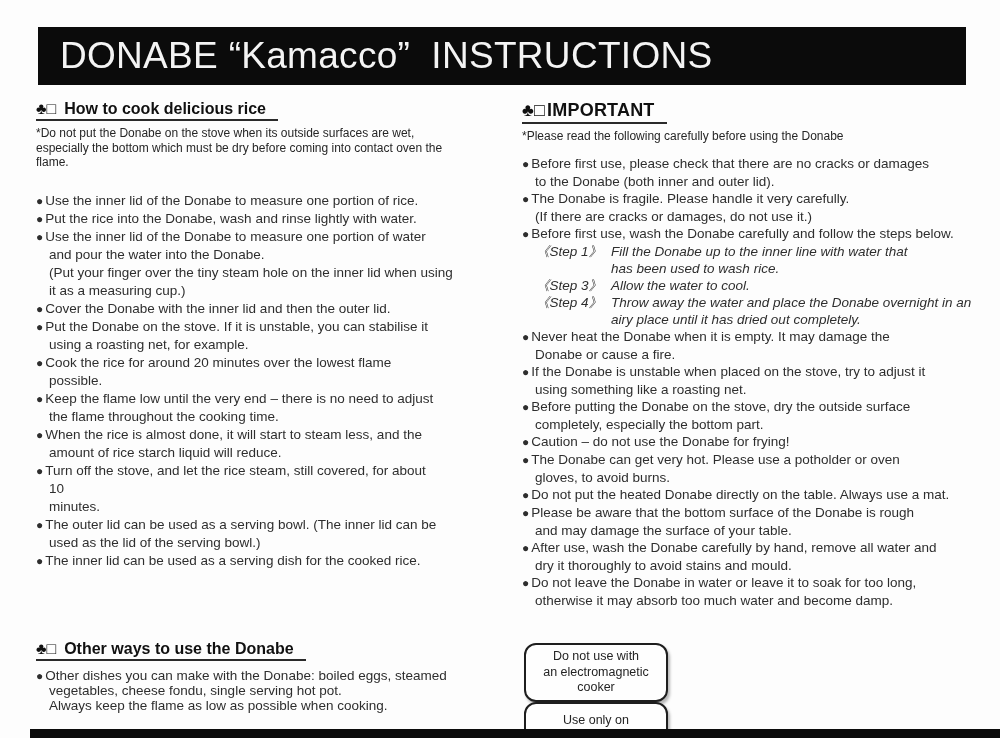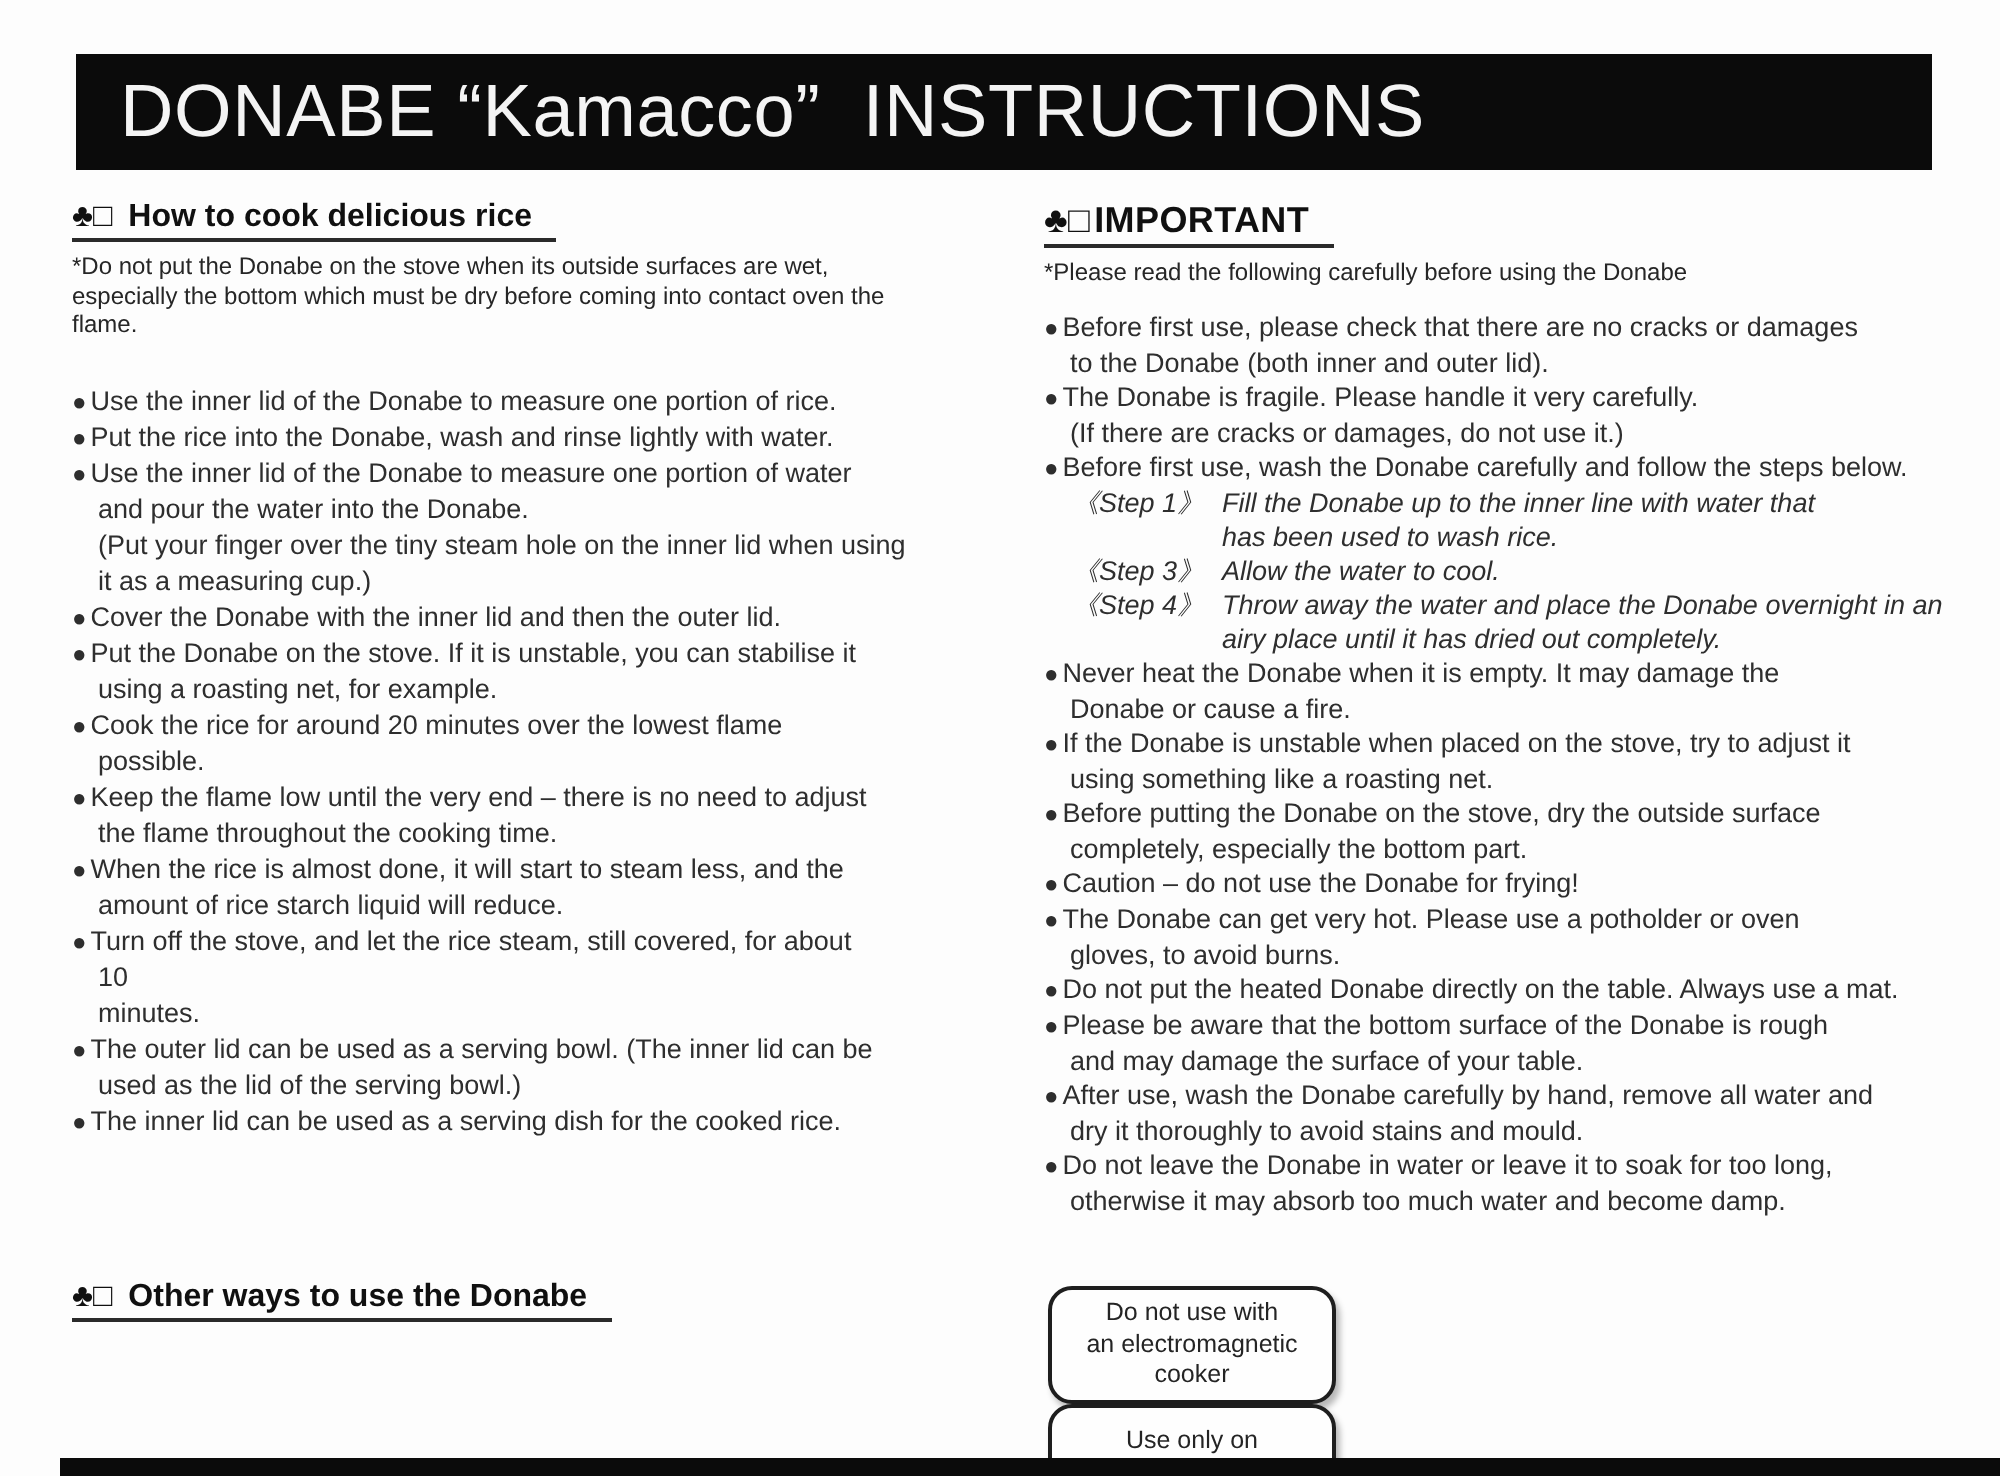--- a/index.html
+++ b/index.html
@@ -133,20 +133,28 @@
       <div class="bullet">
         <span class="bdot">●</span><span class="btext">The inner lid can be used as a serving dish for the cooked rice.</span>
       </div>
     </div>
 </div>
 
 <div class="sec2">
   <div class="sec-head">
     <span class="marker">♣□</span><span class="sp">Other ways to use the Donabe</span>
   </div>
+  <div class="blist">
+
+      <div class="bullet">
+        <span class="bdot">●</span><span class="btext">Other dishes you can make with the Donabe: boiled eggs, steamed
+vegetables, cheese fondu, single serving hot pot.
+Always keep the flame as low as possible when cooking.</span>
+      </div>
+    </div>
 </div>
 
 <div class="col col-right">
   <div class="sec-head">
     <span class="marker">♣□</span><span class="nsp">IMPORTANT</span>
   </div>
   <div class="note">*Please read the following carefully before using the Donabe</div>
   <div class="blist">
 
       <div class="bullet">

